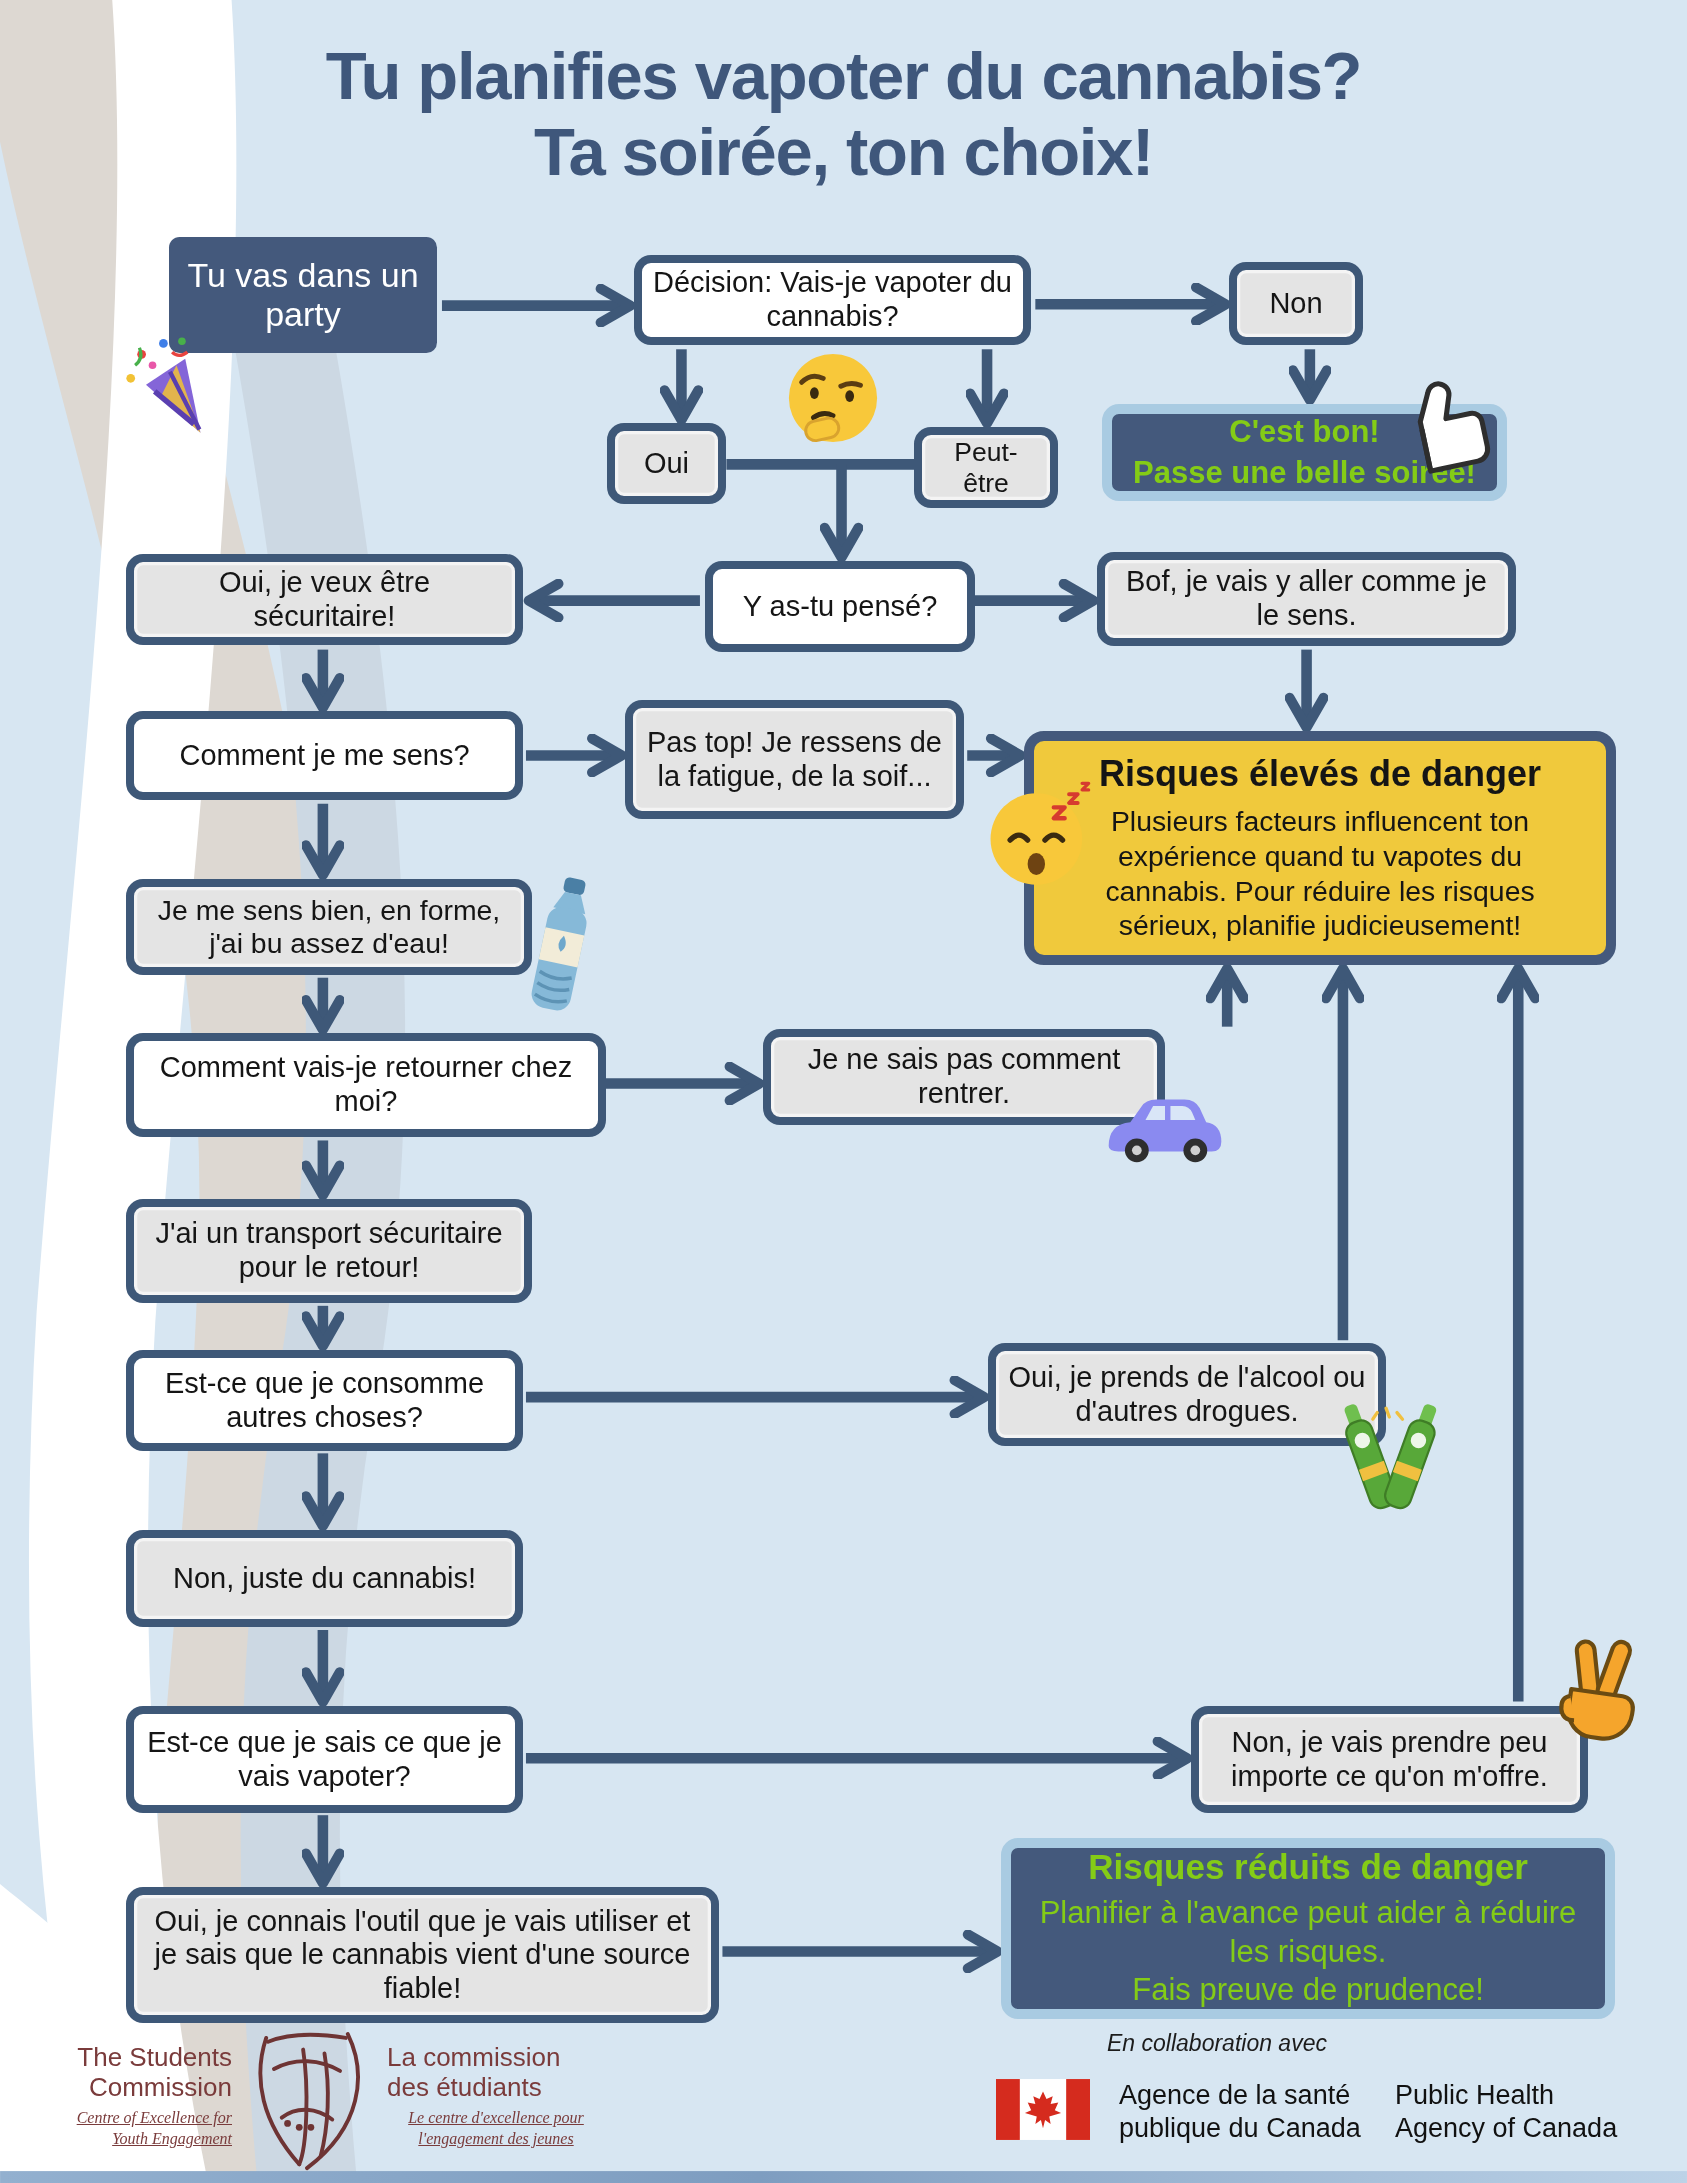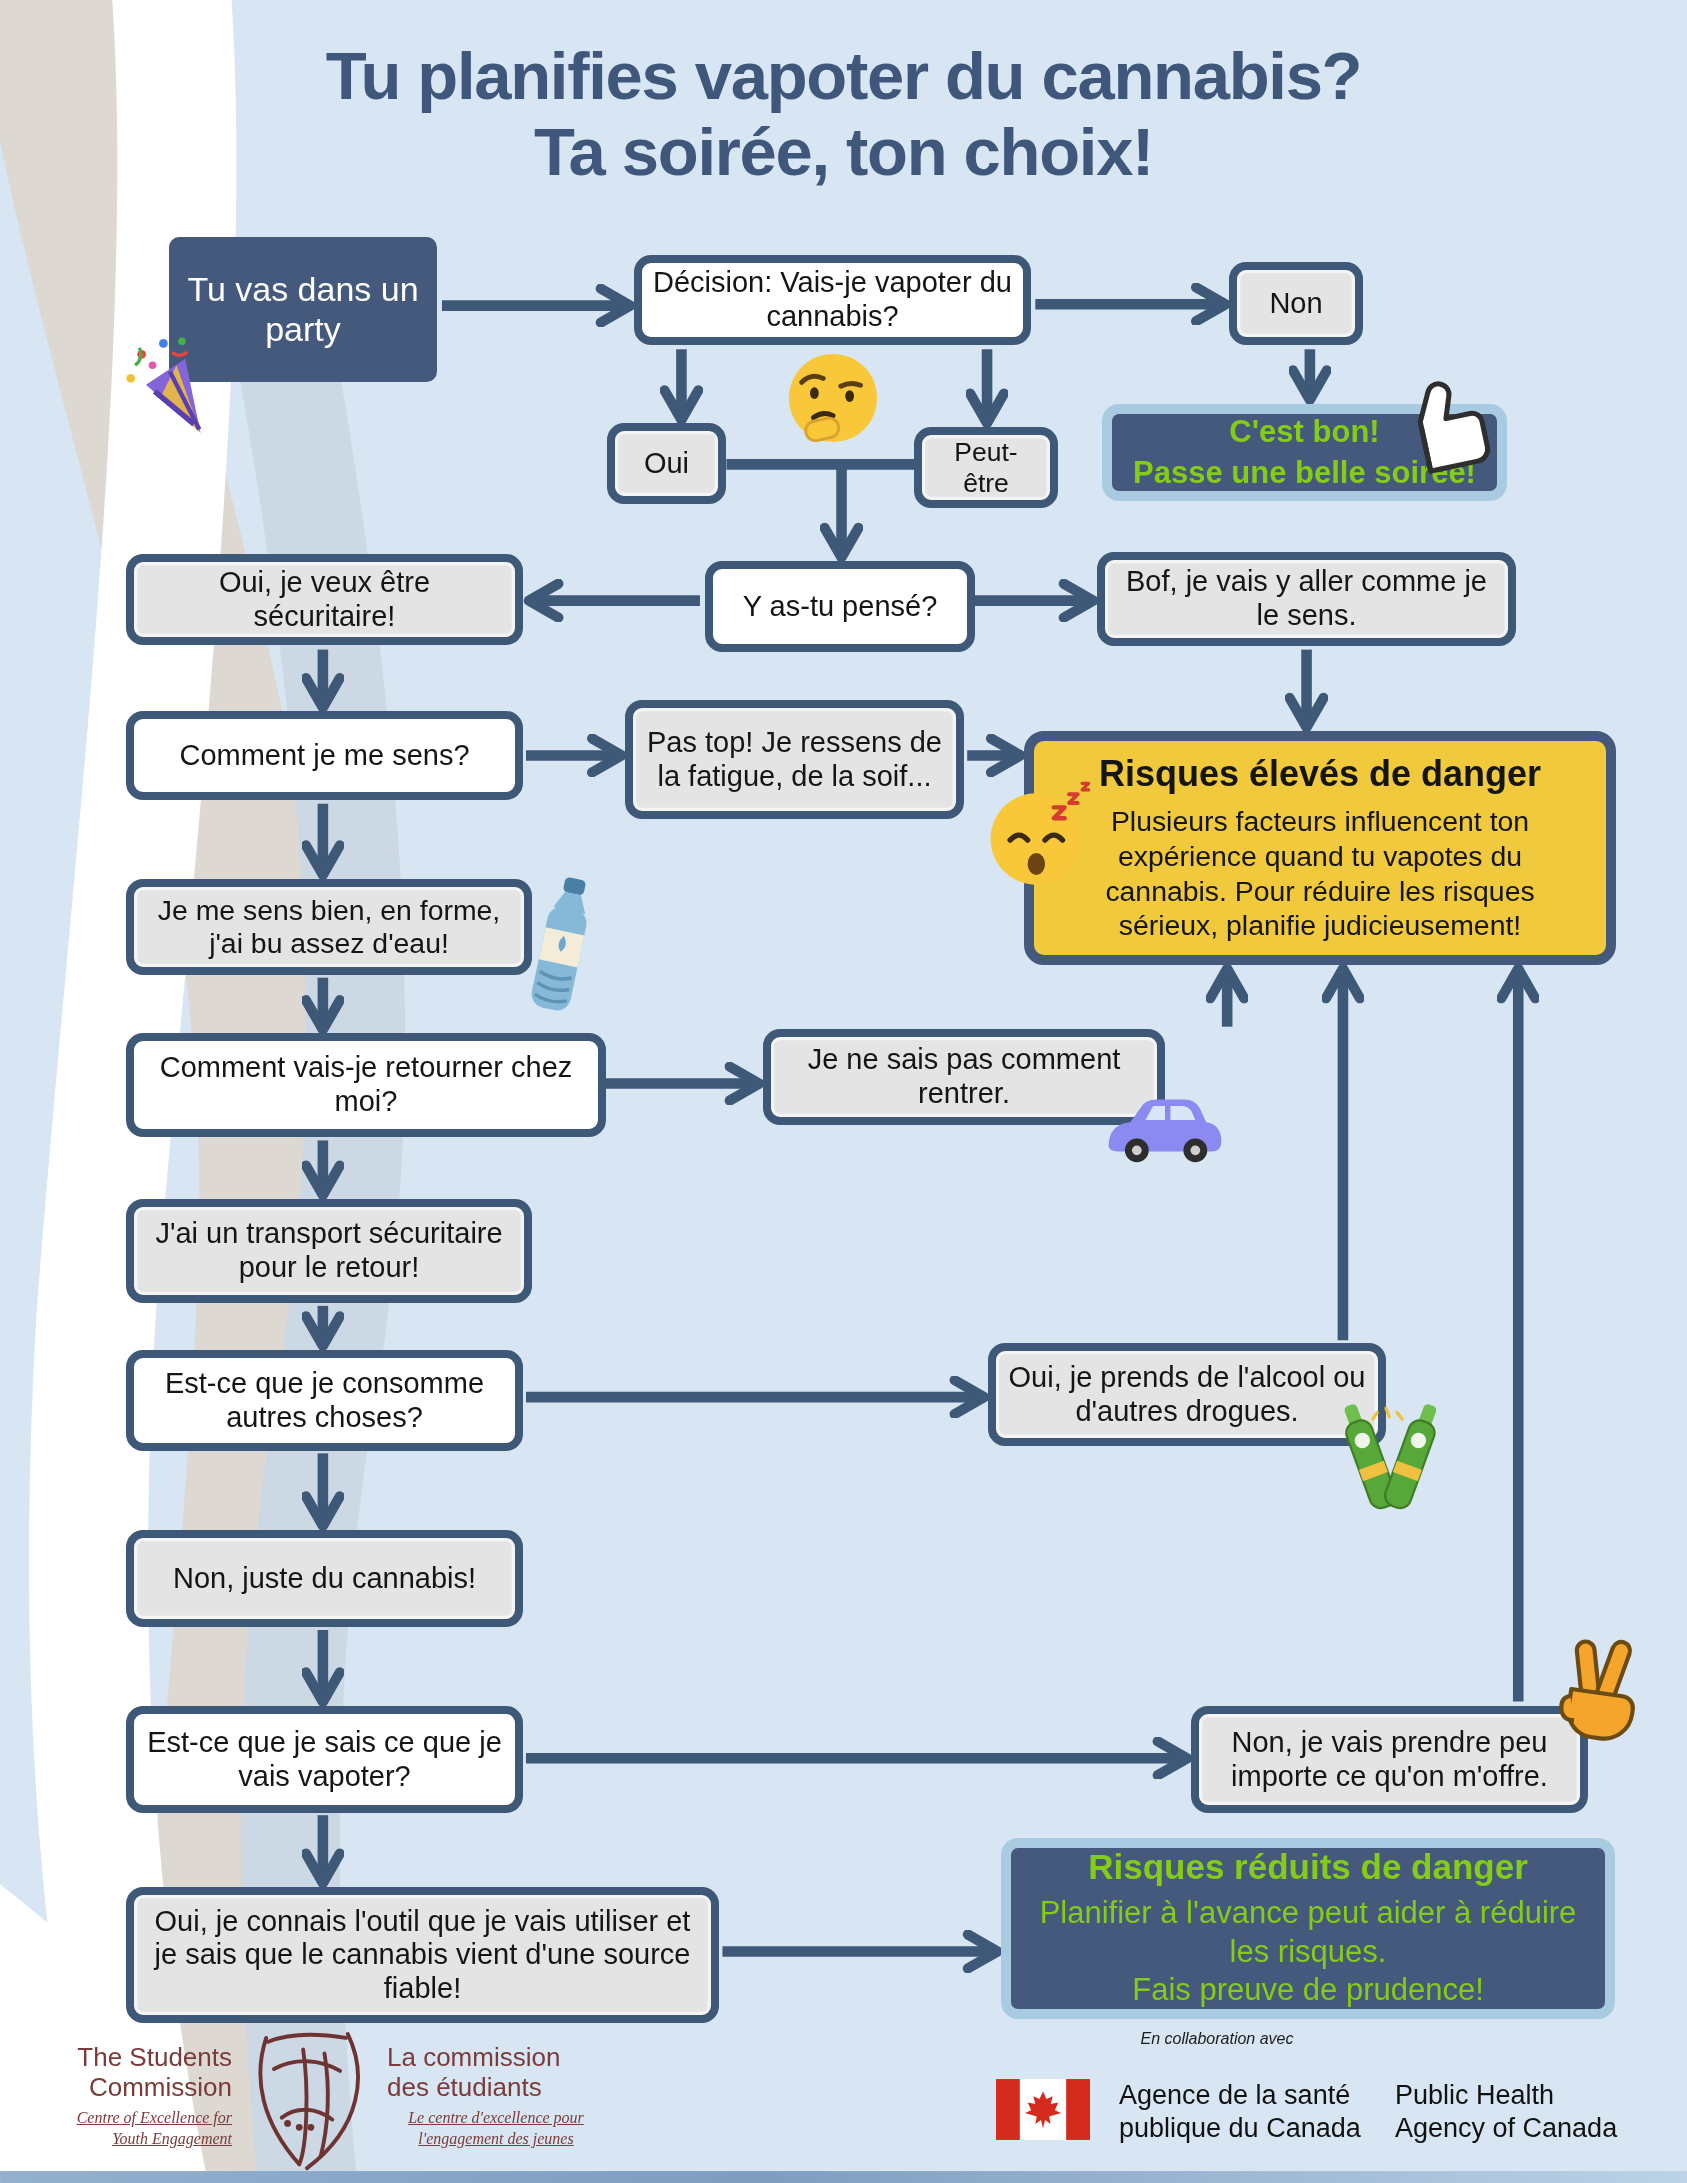--- a/index.html
+++ b/index.html
@@ -22,21 +22,21 @@
   .b-result{background:#44597c;border:10px solid #a9cbe2;border-radius:17px;color:#84cc16;}
   .b-yellow{background:#f0c93c;border:10.6px solid #44597c;border-radius:20px;
             flex-direction:column;padding:12px 22.5px;}
   .yellow-title{font-weight:bold;font-size:36px;margin-bottom:9.3px;}
   .yellow-body{font-size:28.4px;line-height:1.22;}
   .result-title{font-weight:bold;font-size:35px;margin-bottom:6.6px;}
   .result-line{font-size:31px;line-height:1.25;}
   .cb{flex-direction:column;font-weight:bold;font-size:31px;line-height:1.3;}
   .icon{position:absolute;z-index:3;}
   .footer-collab{position:absolute;left:1032px;top:2030px;width:370px;z-index:2;
-                 text-align:center;font-style:italic;font-size:16px;color:#1c1c1c;}
+                 text-align:center;font-style:italic;font-size:23px;color:#1c1c1c;}
   .phac{position:absolute;top:2079px;z-index:2;font-size:27px;line-height:1.22;color:#111;}
   .sc-name{position:absolute;top:2043px;z-index:2;font-size:26px;line-height:1.15;color:#7a3b3b;}
   .sc-tag{position:absolute;top:2108px;z-index:2;font-size:16px;line-height:1.3;color:#7a3b3b;
           font-family:"Liberation Serif", serif;font-style:italic;text-decoration:underline;}
 </style>
 </head>
 <body>
 
 <svg id="ribbons" class="layer" viewBox="0 0 2550 3300">
   <defs>
@@ -88,21 +88,21 @@
     <line class="arrow" x1="488" y1="2744" x2="488" y2="2834" marker-end="url(#ah)"></line>
     <line class="arrow" x1="1092" y1="2950" x2="1495" y2="2950" marker-end="url(#ah)"></line>
   </g>
 </svg>
 
 <div class="title">
   <div>Tu planifies vapoter du cannabis?</div>
   <div>Ta soirée, ton choix!</div>
 </div>
 
-<div class="node b-navy" style="left:169px;top:237px;width:268px;height:145px;">
+<div class="node b-navy" style="left:169px;top:237px;width:268px;height:116px;">
     <span>Tu vas dans un party</span>
   </div>
 <div class="node b-blue" style="left:634px;top:255px;width:397px;height:90px;">
     <span>Décision: Vais-je vapoter du cannabis?</span>
   </div>
 <div class="node b-gray" style="left:1229px;top:262px;width:134px;height:83px;">
     <span>Non</span>
   </div>
 <div class="node b-gray" style="left:607px;top:423px;width:119px;height:81px;">
     <span>Oui</span>

